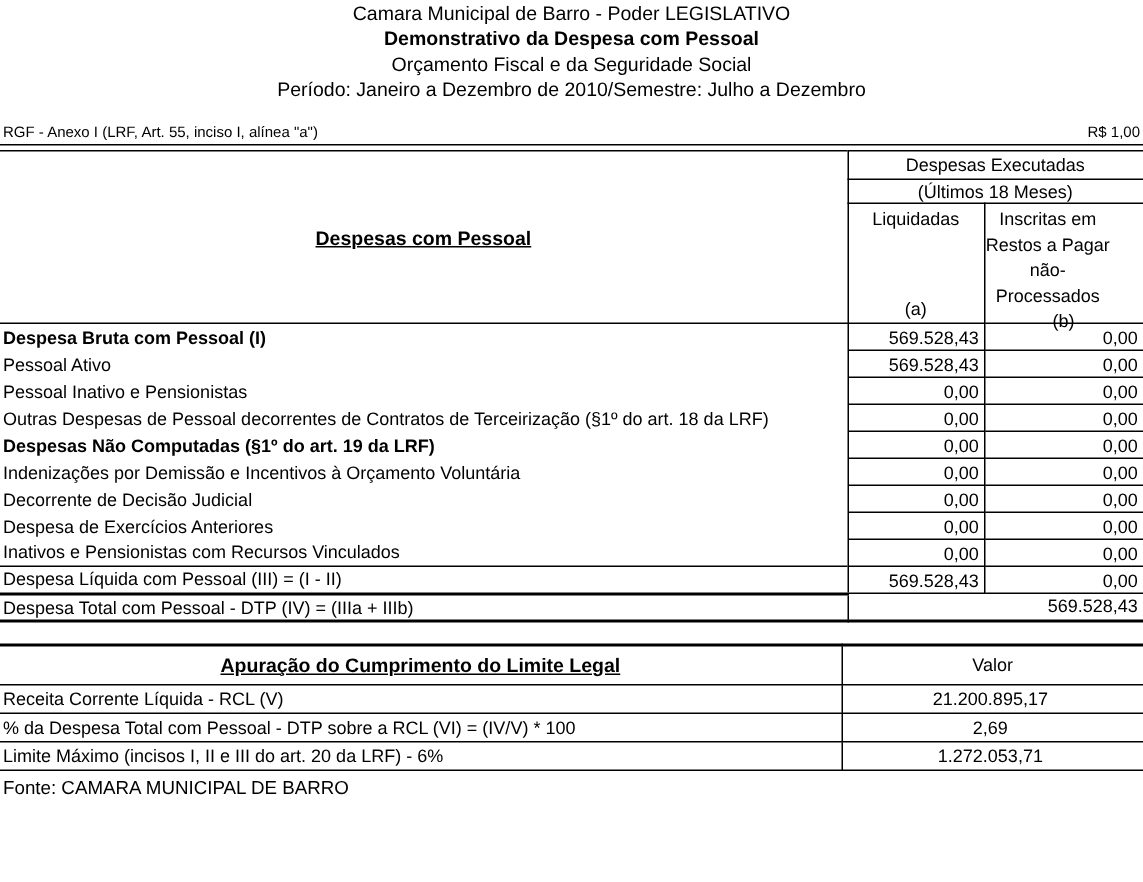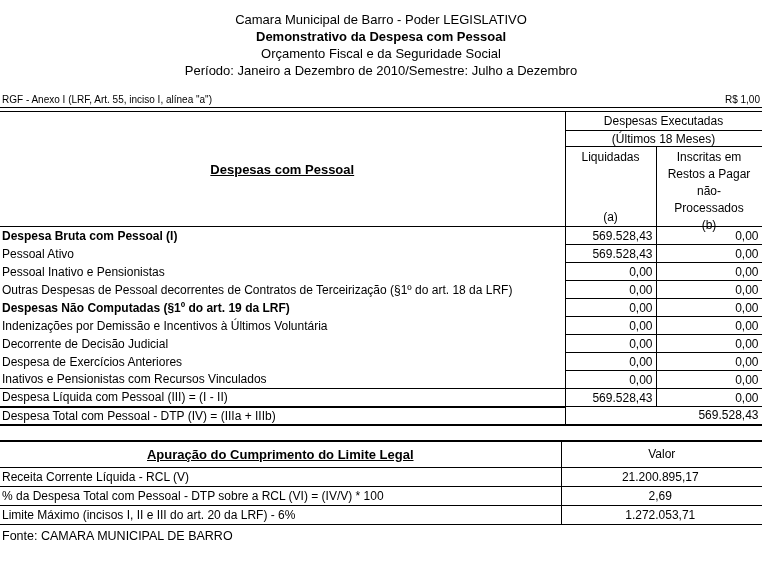--- a/index.html
+++ b/index.html
@@ -3,21 +3,21 @@
 <meta charset="utf-8">
 <style>
   html,body { margin:0; padding:0; }
   body {
     width:762px; height:588px;
     background:#fff; color:#000;
     font-family:"Liberation Sans", sans-serif;
     font-size:12px;
     overflow:hidden;
   }
-  .report-header { text-align:center; padding-top:11px; line-height:17px; font-size:13px; }
+  .report-header { text-align:center; line-height:17px; font-size:13px; }
   .report-header .bold { font-weight:bold; }
 
   .meta-row {
     display:flex; justify-content:space-between; align-items:flex-end;
     margin-top:15px; padding:0 2px 2px 2px;
     font-size:10px;
     border-bottom:1px solid #000;
   }
 
   table { border-collapse:collapse; table-layout:fixed; width:762px; }
@@ -29,21 +29,21 @@
     border-right:1px solid #000; border-bottom:1px solid #000;
     text-align:center; font-weight:bold; text-decoration:underline; font-size:13px;
   }
   #t1 .group-h { border:1px solid #000; text-align:center; font-size:12px; }
   #t1 tr.h-a { height:19px; }
   #t1 tr.h-b { height:16px; }
   #t1 tr.h-c { height:79px; }
   #t1 .colh { border:1px solid #000; text-align:center; font-size:12px; vertical-align:top; }
   #t1 .colh .colh-inner {
     height:77px; display:flex; flex-direction:column; justify-content:space-between;
-    align-items:center; padding-top:2px; line-height:17px;
+    padding-top:2px; line-height:17px;
   }
   #t1 .colh .wrap-narrow { width:84px; }
   #t1 tr.data { height:18px; }
   #t1 td.lbl { border-right:1px solid #000; padding-left:2px; white-space:nowrap; overflow:hidden;margin-top:36px; }
   #t1 tr.bold td.lbl { font-weight:bold; }
   #t1 td.num { border:1px solid #000; text-align:right; padding-right:3px; }
   #t1 tr.sep td.lbl { border-top:1px solid #000; }
   #t1 tr.total td.lbl { border-top:2px solid #000000; }
   #t1 td.total-val { border-top:1px solid #000; border-left:1px solid #000; text-align:right; padding-right:3px; }
 
@@ -124,21 +124,21 @@
     <td class="lbl">Outras Despesas de Pessoal decorrentes de Contratos de Terceirização (§1º do art. 18 da LRF)</td>
     <td class="num">0,00</td>
     <td class="num">0,00</td>
   </tr>
   <tr class="data bold">
     <td class="lbl">Despesas Não Computadas (§1º do art. 19 da LRF)</td>
     <td class="num">0,00</td>
     <td class="num">0,00</td>
   </tr>
   <tr class="data">
-    <td class="lbl">Indenizações por Demissão e Incentivos à Últimos Voluntária</td>
+    <td class="lbl">Indenizações por Demissão e Incentivos à Orçamento Voluntária</td>
     <td class="num">0,00</td>
     <td class="num">0,00</td>
   </tr>
   <tr class="data">
     <td class="lbl">Decorrente de Decisão Judicial</td>
     <td class="num">0,00</td>
     <td class="num">0,00</td>
   </tr>
   <tr class="data">
     <td class="lbl">Despesa de Exercícios Anteriores</td>

